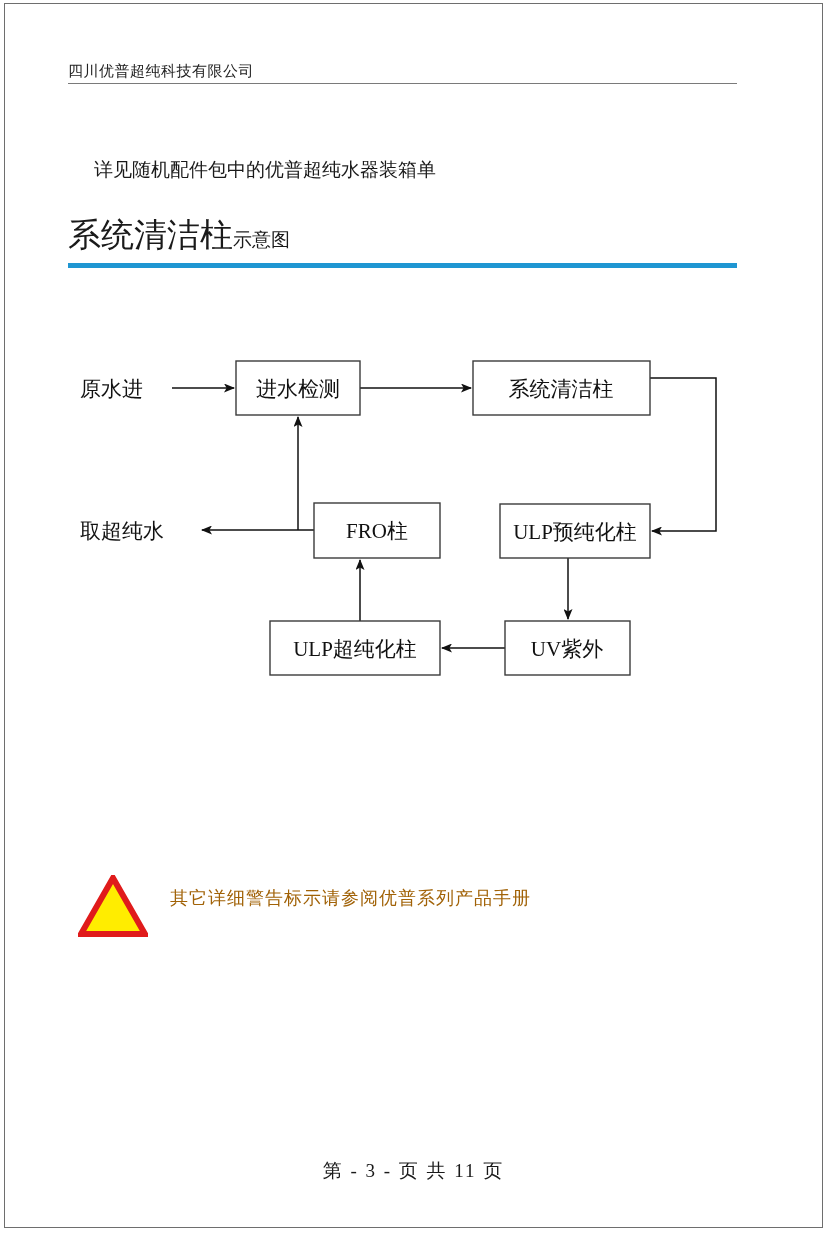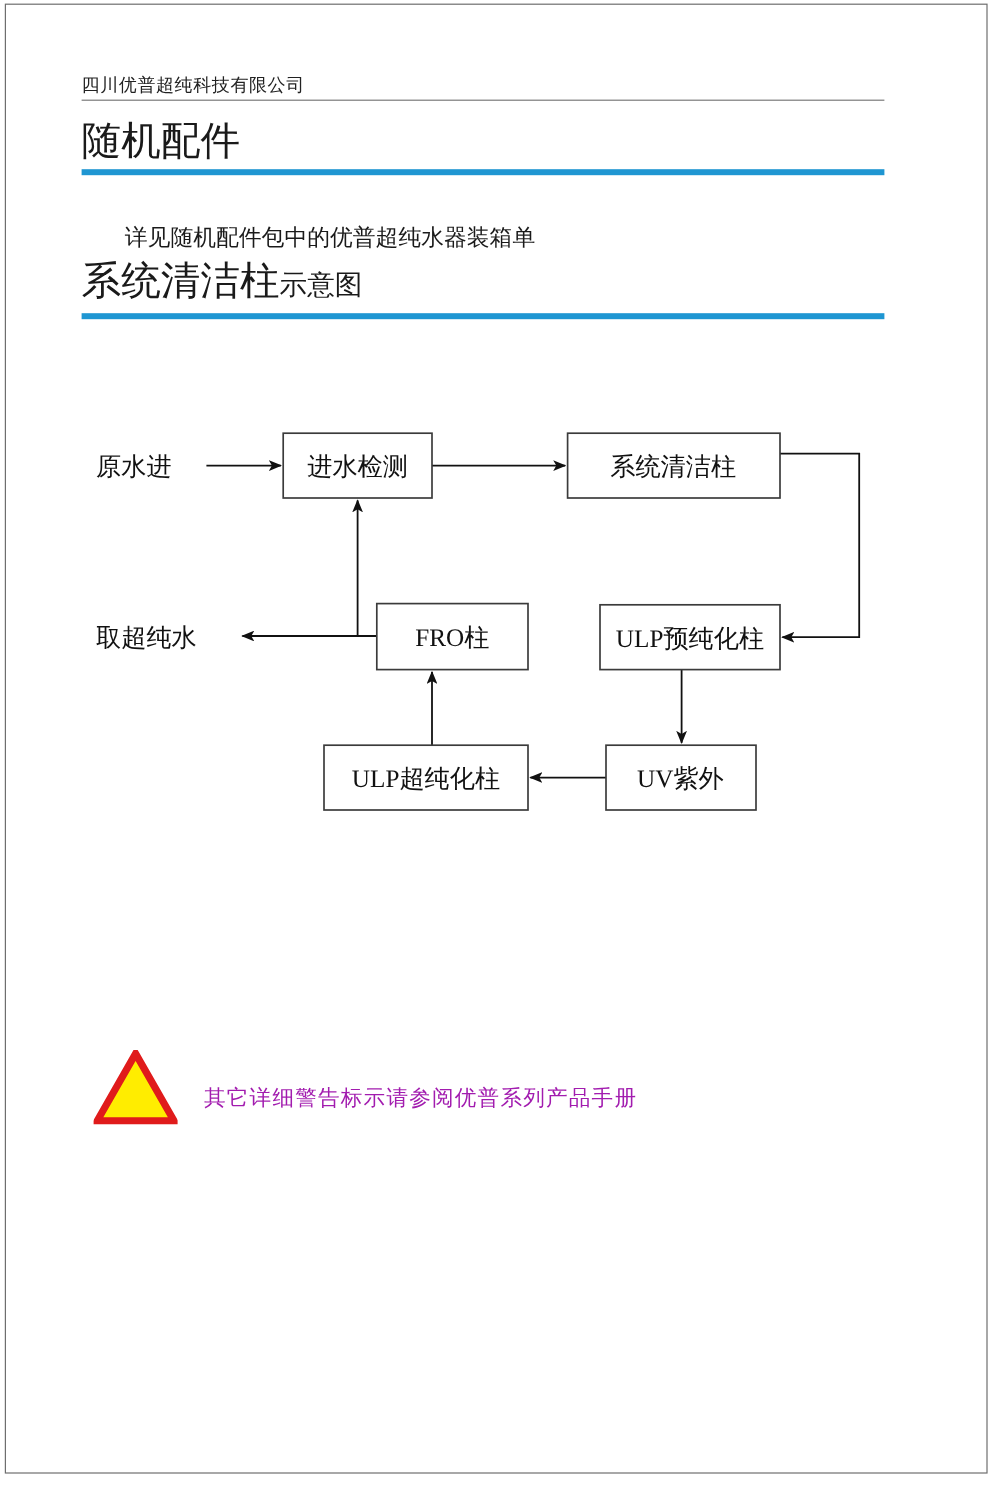--- a/index.html
+++ b/index.html
@@ -60,21 +60,21 @@
     left: 68px;
   }
   .section-head .htext {
     font-family: "Liberation Serif", "DejaVu Serif", serif;
     font-size: 33px;
     line-height: 40px;
     color: #1a1a1a;
     white-space: nowrap;
   }
   .section-head .htext .sub {
-    font-size: 23px;
+    font-size: 19px;
     vertical-align: baseline;
     text-align: center;
   }
   .section-head .blue-bar {
     height: 5px;
     background: #1f96d2;
     width: 669px;
     margin-top: 3px;
   }
 
@@ -84,45 +84,45 @@
 
   
   .body-para {
     position: absolute;
     font-family: "Liberation Serif", "DejaVu Serif", serif;
     font-size: 19px;
     line-height: 26px;
     color: #1a1a1a;
     white-space: nowrap;
   }
-  #para-accessories { left: 104px; top: 157px; margin-top: 29px; }
+  #para-accessories { left: 94px; top: 157px; }
 
   
   #notice-row {
     position: absolute;
     left: 78px;
     top: 875px;
     width: 660px;
     height: 70px;
   }
   #warning-triangle {
     position: absolute;
     left: 0px;
     top: 0px;
     width: 70px;
     height: 62px;
   }
   #notice-text {
     position: absolute;
     left: 92px;
-    top: 28px;
+    top: 11px;
     font-family: "DejaVu Sans", "Liberation Sans", sans-serif;
     font-size: 18px;
     letter-spacing: 1px;
-    color: #a21caf;
+    color: #a16207;
     white-space: nowrap;
   }
 
   
   #flowchart {
     position: absolute;
     left: 60px;
     top: 330px;
     width: 720px;
     height: 380px;
@@ -168,24 +168,20 @@
 
 <div id="page">
 
   <div id="page-frame"></div>
 
   <div id="doc-header">
     <div class="company">四川优普超纯科技有限公司</div>
     <div class="hrule"></div>
   </div>
 
-  <div class="section-head" id="head-accessories">
-    <div class="htext">随机配件</div>
-    <div class="blue-bar"></div>
-  </div>
 
   <div class="body-para" id="para-accessories">详见随机配件包中的优普超纯水器装箱单</div>
 
   <div class="section-head" id="head-process">
     <div class="htext"><span>系统清洁柱</span><span class="sub">示意图</span></div>
     <div class="blue-bar"></div>
   </div>
 
   <div id="flowchart">
     <svg id="flow-svg" width="720" height="380" viewBox="0 0 720 380" xmlns="http://www.w3.org/2000/svg">
@@ -248,14 +244,15 @@
 
   <div id="notice-row">
     <div id="warning-triangle">
       <svg width="70" height="62" viewBox="0 0 70 62" xmlns="http://www.w3.org/2000/svg">
         <polygon points="35,3 67,59 3,59" fill="#ffed00" stroke="#e01b1b" stroke-width="6" stroke-linejoin="miter"></polygon>
       </svg>
     </div>
     <div id="notice-text">其它详细警告标示请参阅优普系列产品手册</div>
   </div>
 
+  <div id="page-footer">第 - 3 - 页   共 11 页</div>
 
 </div>
 
 </body></html>

